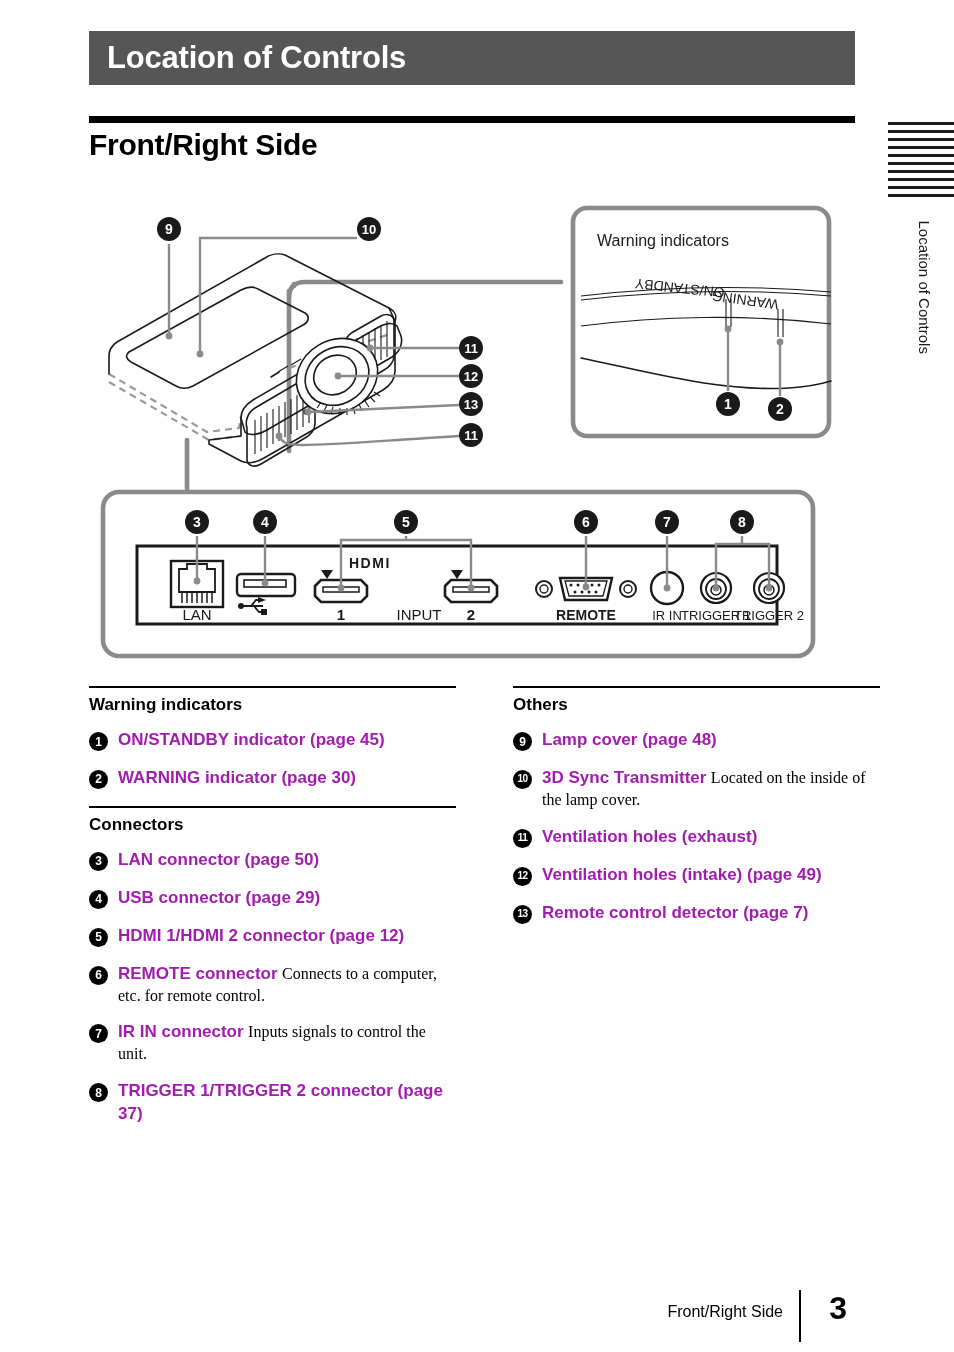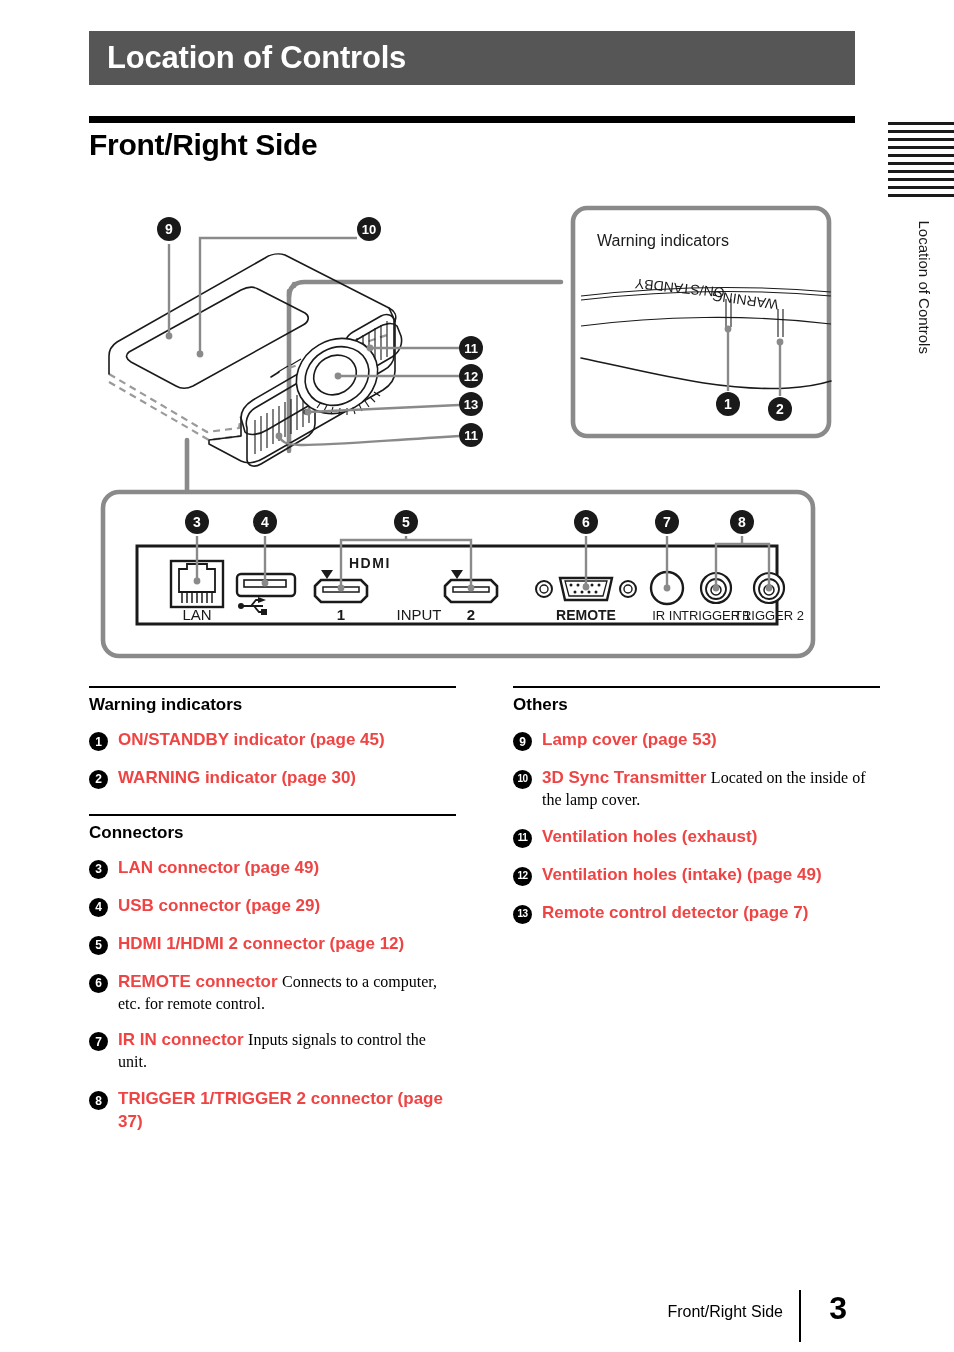--- a/index.html
+++ b/index.html
@@ -58,37 +58,37 @@
   .col { position: absolute; top: 0; width: 367px; }
   .col.left { left: 0px; }
   .col.right { left: 424px; }
 
   .grp-head {
     border-top: 2px solid #000;
     padding-top: 7px;
     font-size: 17px; font-weight: bold; color: #000;
     margin-bottom: 14px;
   }
-  .grp-head.spaced { margin-top: 24px; }
+  .grp-head.spaced { margin-top: 16px; }
 
   .item { display: flex; align-items: flex-start; margin-bottom: 15px; }
   .bullet {
     flex: 0 0 auto;
     width: 19px; height: 19px; border-radius: 50%;
     background: #000; color: #fff;
     font-size: 12px; font-weight: bold;
     display: flex; align-items: center; justify-content: center;
     margin-top: 3px; margin-right: 10px;
     font-family: "Liberation Sans", sans-serif;
     line-height: 1;
   }
   .bullet.wide { font-size: 10px; letter-spacing: -0.5px; }
   .itembody { flex: 1 1 auto; }
   .itemtitle {
-    font-size: 17px; font-weight: bold; color: #ef4444; line-height: 1.35;
+    font-size: 17px; font-weight: bold; color: #a21caf; line-height: 1.35;
   }
   .itemdesc {
     font-family: "Liberation Serif", serif;
     font-size: 16px; color: #000; line-height: 1.3; margin-top: 2px;
   }
 
   
   .footer { position: absolute; left: 89px; top: 1290px; width: 766px; height: 50px; }
   .footer .f-label {
     position: absolute; right: 72px; top: 13px;
@@ -440,21 +440,21 @@
         <span class="itembody">
           <span class="itemtitle">WARNING indicator (page 30)</span>
         </span>
       </div>
 
       <div class="grp-head spaced">Connectors</div>
 
       <div class="item">
         <span class="bullet">3</span>
         <span class="itembody">
-          <span class="itemtitle">LAN connector (page 49)</span>
+          <span class="itemtitle">LAN connector (page 50)</span>
         </span>
       </div>
 
       <div class="item">
         <span class="bullet">4</span>
         <span class="itembody">
           <span class="itemtitle">USB connector (page 29)</span>
         </span>
       </div>
 
@@ -488,21 +488,21 @@
         </span>
       </div>
     </div>
 
     <div class="col right">
       <div class="grp-head">Others</div>
 
       <div class="item">
         <span class="bullet">9</span>
         <span class="itembody">
-          <span class="itemtitle">Lamp cover (page 53)</span>
+          <span class="itemtitle">Lamp cover (page 48)</span>
         </span>
       </div>
 
       <div class="item">
         <span class="bullet wide">10</span>
         <span class="itembody">
           <span class="itemtitle">3D Sync Transmitter</span>
           <span class="itemdesc">Located on the inside of the lamp cover.</span>
         </span>
       </div>

